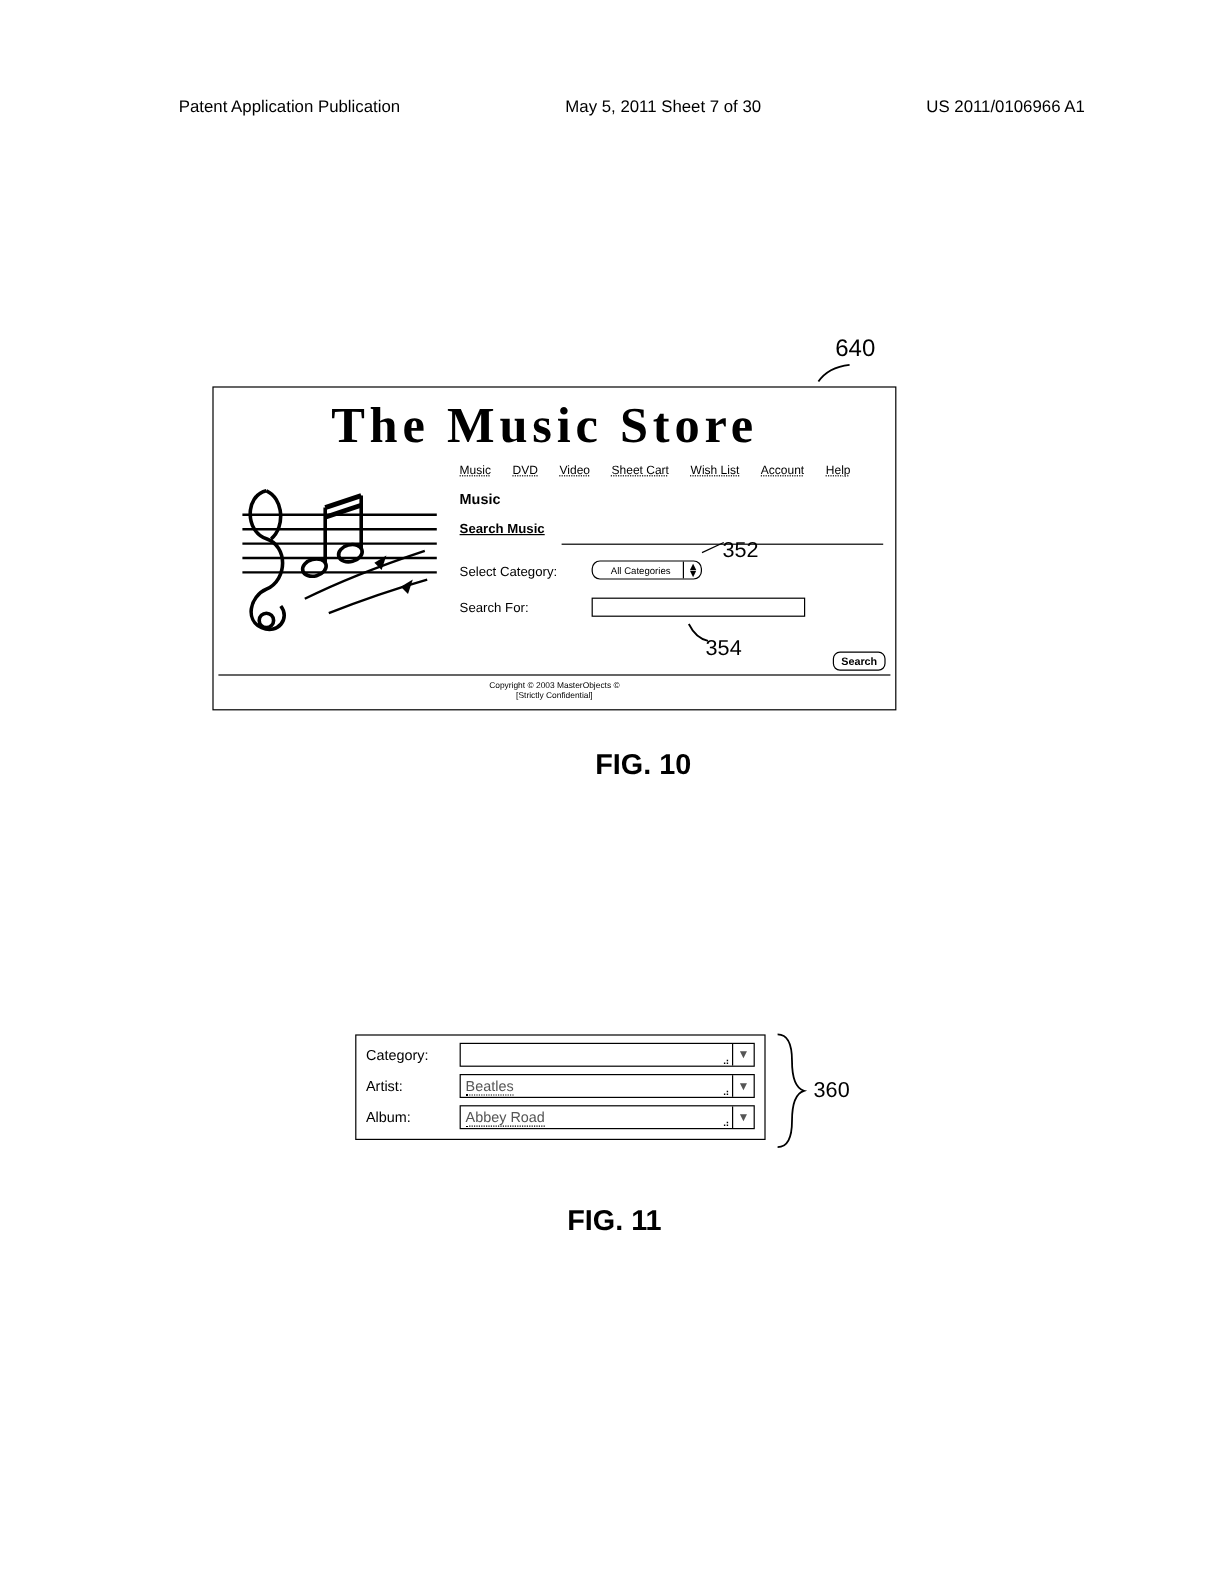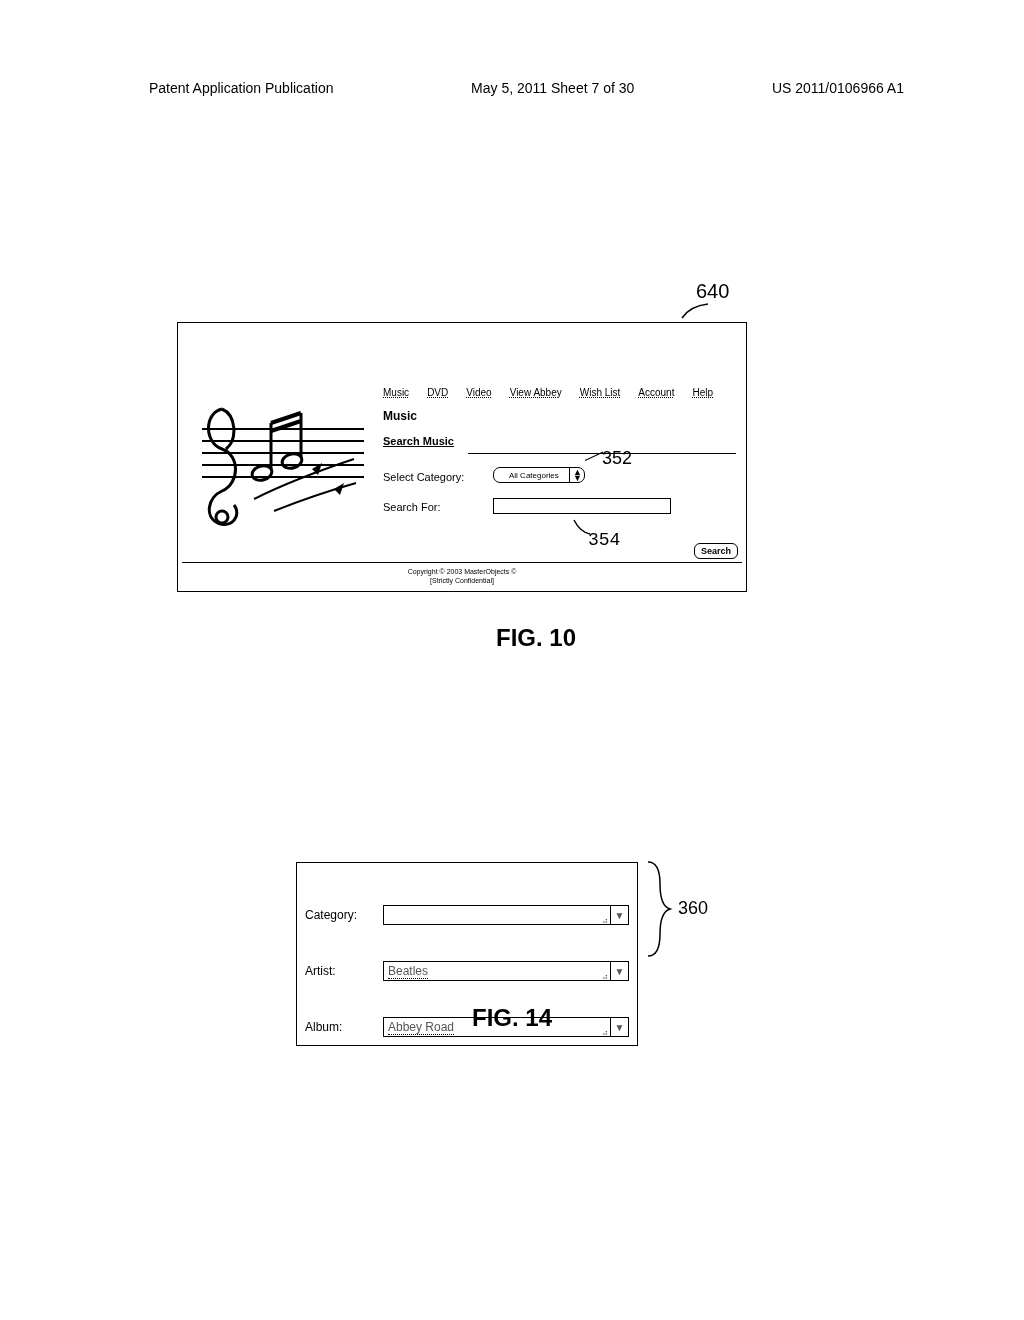--- a/index.html
+++ b/index.html
@@ -171,21 +171,20 @@
     width: 20px;
     border-top: 1.5px solid #000;
     transform: rotate(-25deg);
     transform-origin: left center;
   }
   .ref354 {
     position: absolute;
     top: 530px;
     left: 588px;
     font-size: 18px;
-    font-family: Liberation Mono, monospace;
   }
   .lead354 {
     position: absolute;
     top: 518px;
     left: 572px;
     width: 22px;
     height: 18px;
   }
   .window-footer-hr {
     position: absolute;
@@ -220,21 +219,20 @@
     top: 862px;
     left: 296px;
     width: 342px;
     border: 1.5px solid #000;
     padding: 6px 8px 8px 8px;
   }
   .form11 .row {
     display: flex;
     align-items: center;
     margin-bottom: 6px;
-    margin-top: 36px;
   }
   .form11 .row:last-child { margin-bottom: 0; }
   .form11 .lbl {
     width: 78px;
     font-size: 12px;
   }
   .form11 .combo {
     flex: 1;
     height: 20px;
     border: 1.5px solid #000;
@@ -296,26 +294,27 @@
   <span class="mid">May 5, 2011  Sheet 7 of 30</span>
   <span class="right">US 2011/0106966 A1</span>
 </div>
 
 <div class="fig10-refnum">640</div>
 <svg class="fig10-leader">
   <path d="M2 16 Q 10 4 28 2" stroke="#000" stroke-width="1.5" fill="none"></path>
 </svg>
 
 <div class="window">
+  <div class="window-title">The Music Store</div>
 
   <div class="navbar">
     <span>Music</span>
     <span>DVD</span>
     <span>Video</span>
-    <span>View Abbey</span>
+    <span>Sheet Cart</span>
     <span>Wish List</span>
     <span>Account</span>
     <span>Help</span>
   </div>
 
   <div class="section-label">Music</div>
 
   <svg class="music-icon" viewBox="0 0 188 132">
 
     <line x1="18" y1="30" x2="180" y2="30" stroke="#000" stroke-width="2"></line>
@@ -397,13 +396,13 @@
       <span class="arrow">▼</span>
     </div>
   </div>
 </div>
 
 <svg class="brace360" viewBox="0 0 30 98">
   <path d="M4 2 Q 16 2 16 24 Q 16 46 26 49 Q 16 52 16 74 Q 16 96 4 96" stroke="#000" stroke-width="1.5" fill="none"></path>
 </svg>
 <div class="ref360">360</div>
 
-<div class="fig11-caption">FIG. 14</div>
+<div class="fig11-caption">FIG. 11</div>
 
 </body></html>

